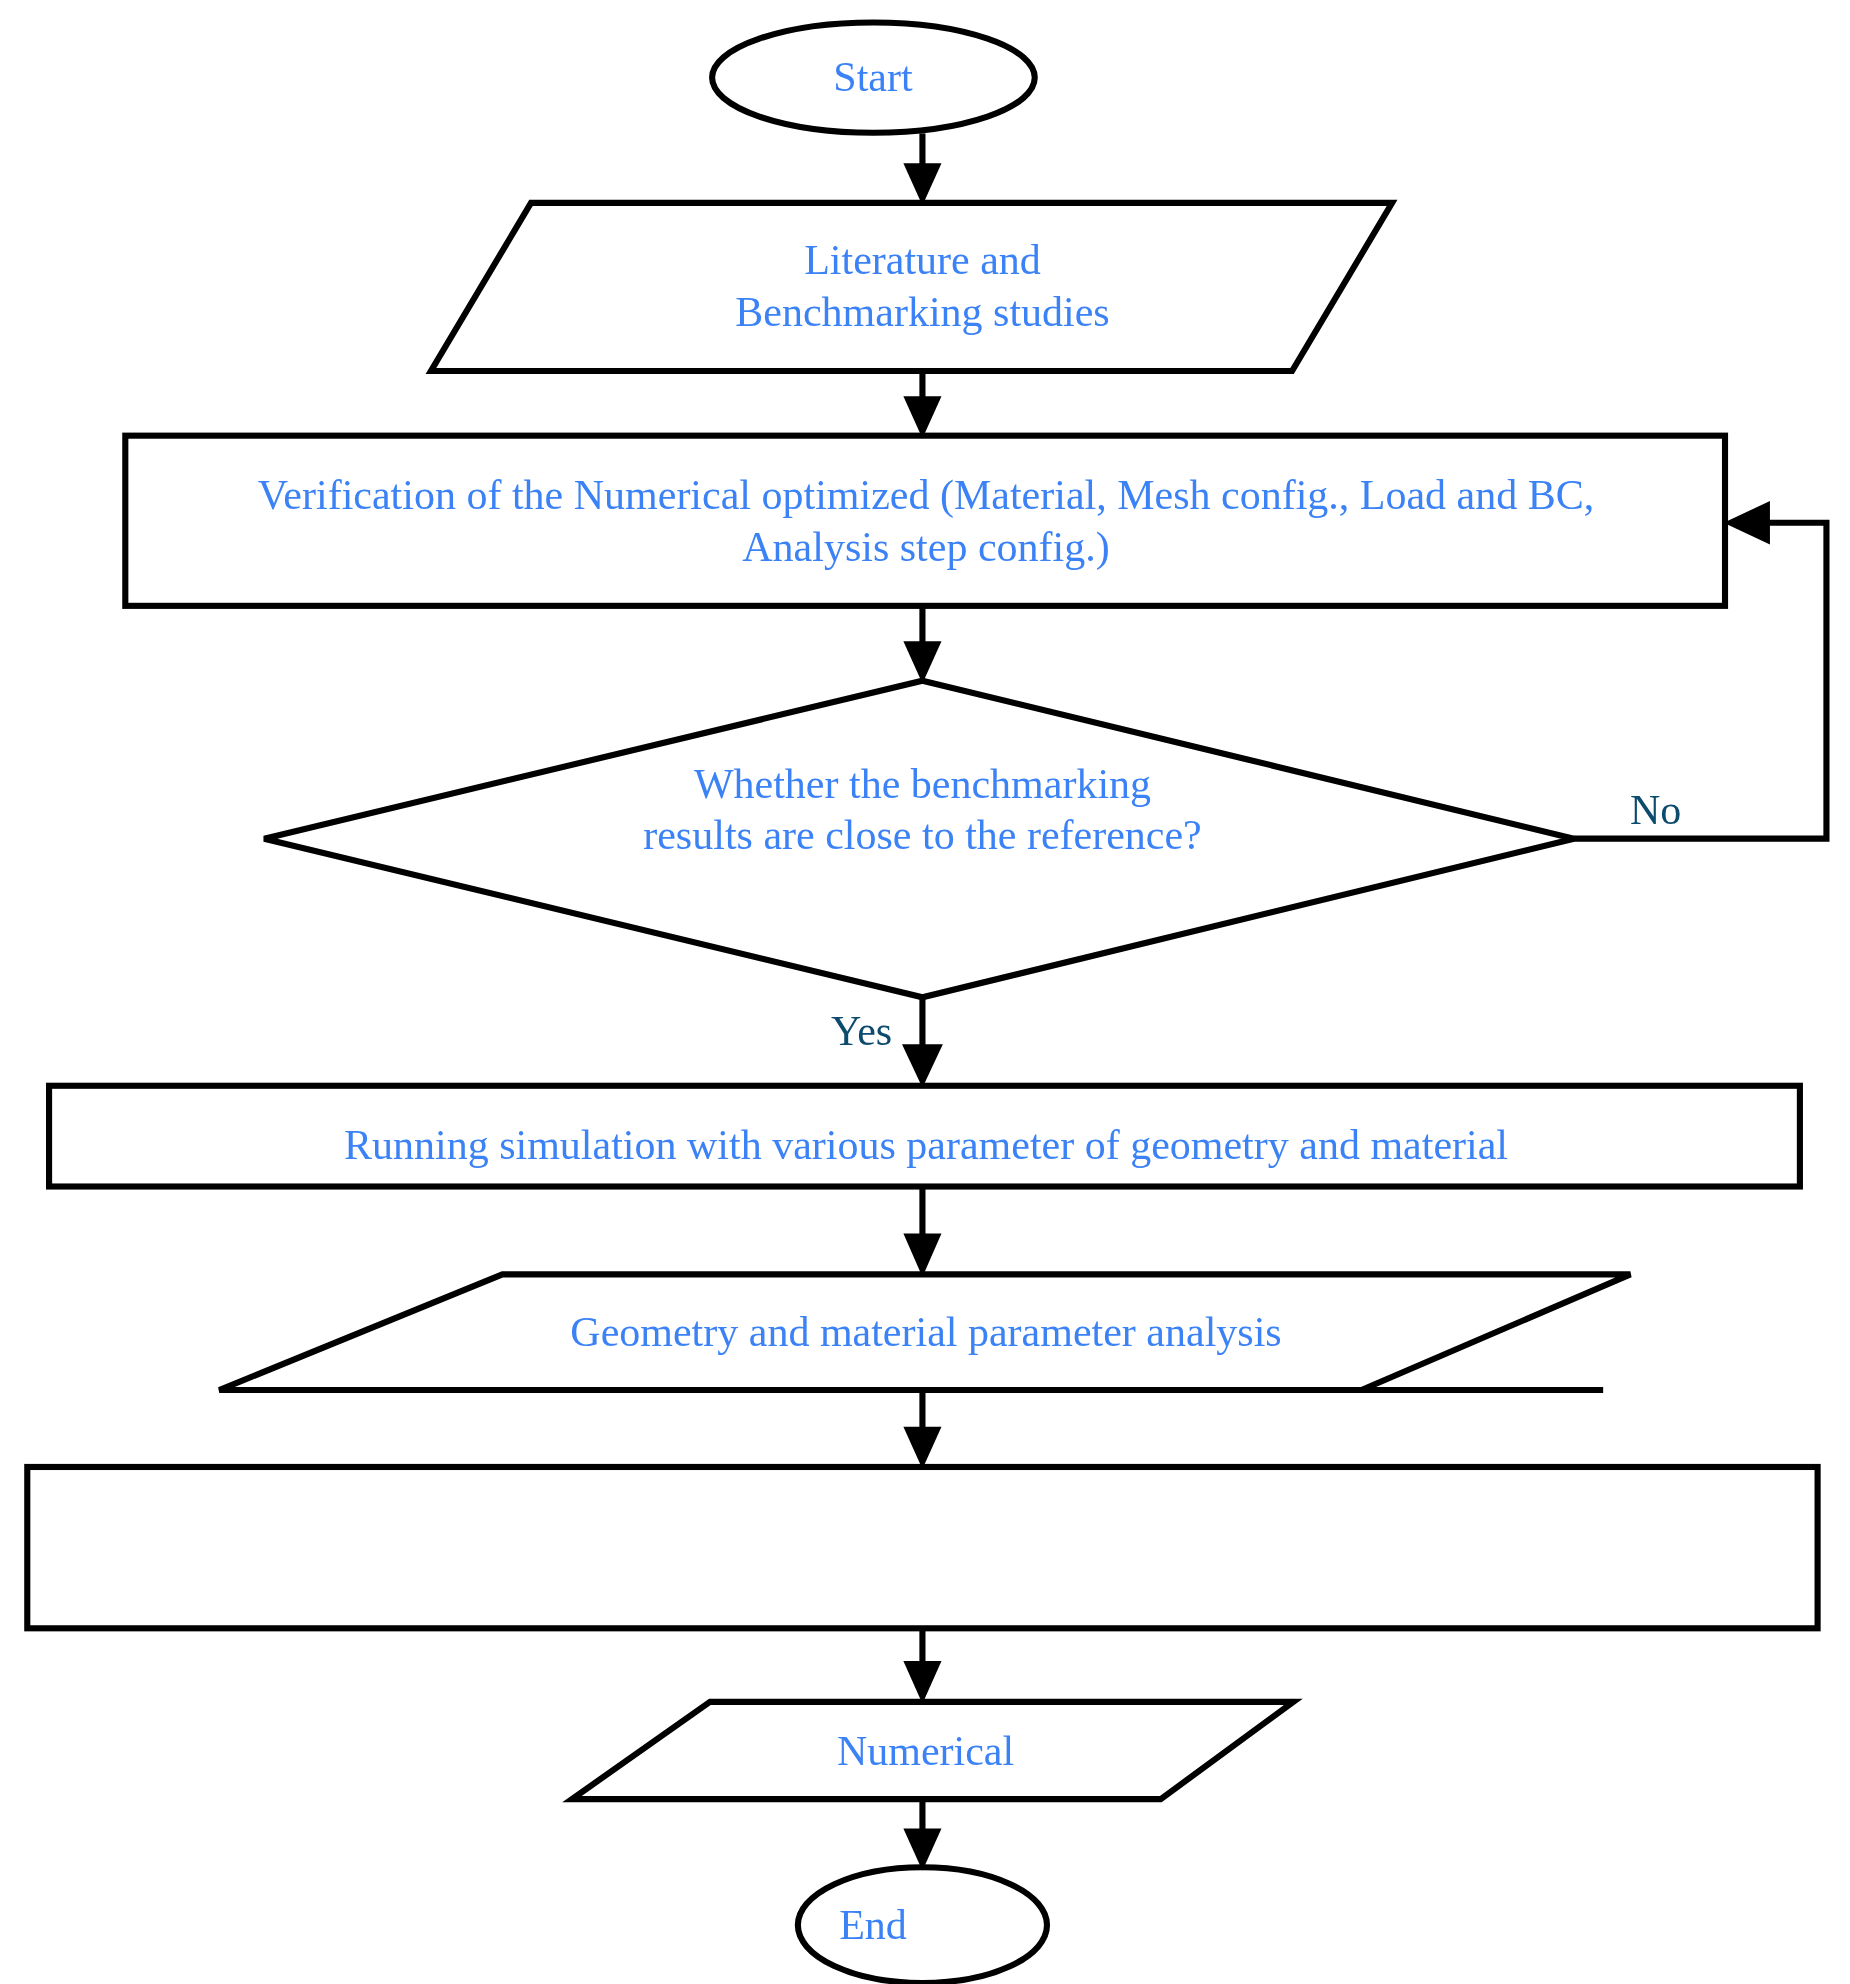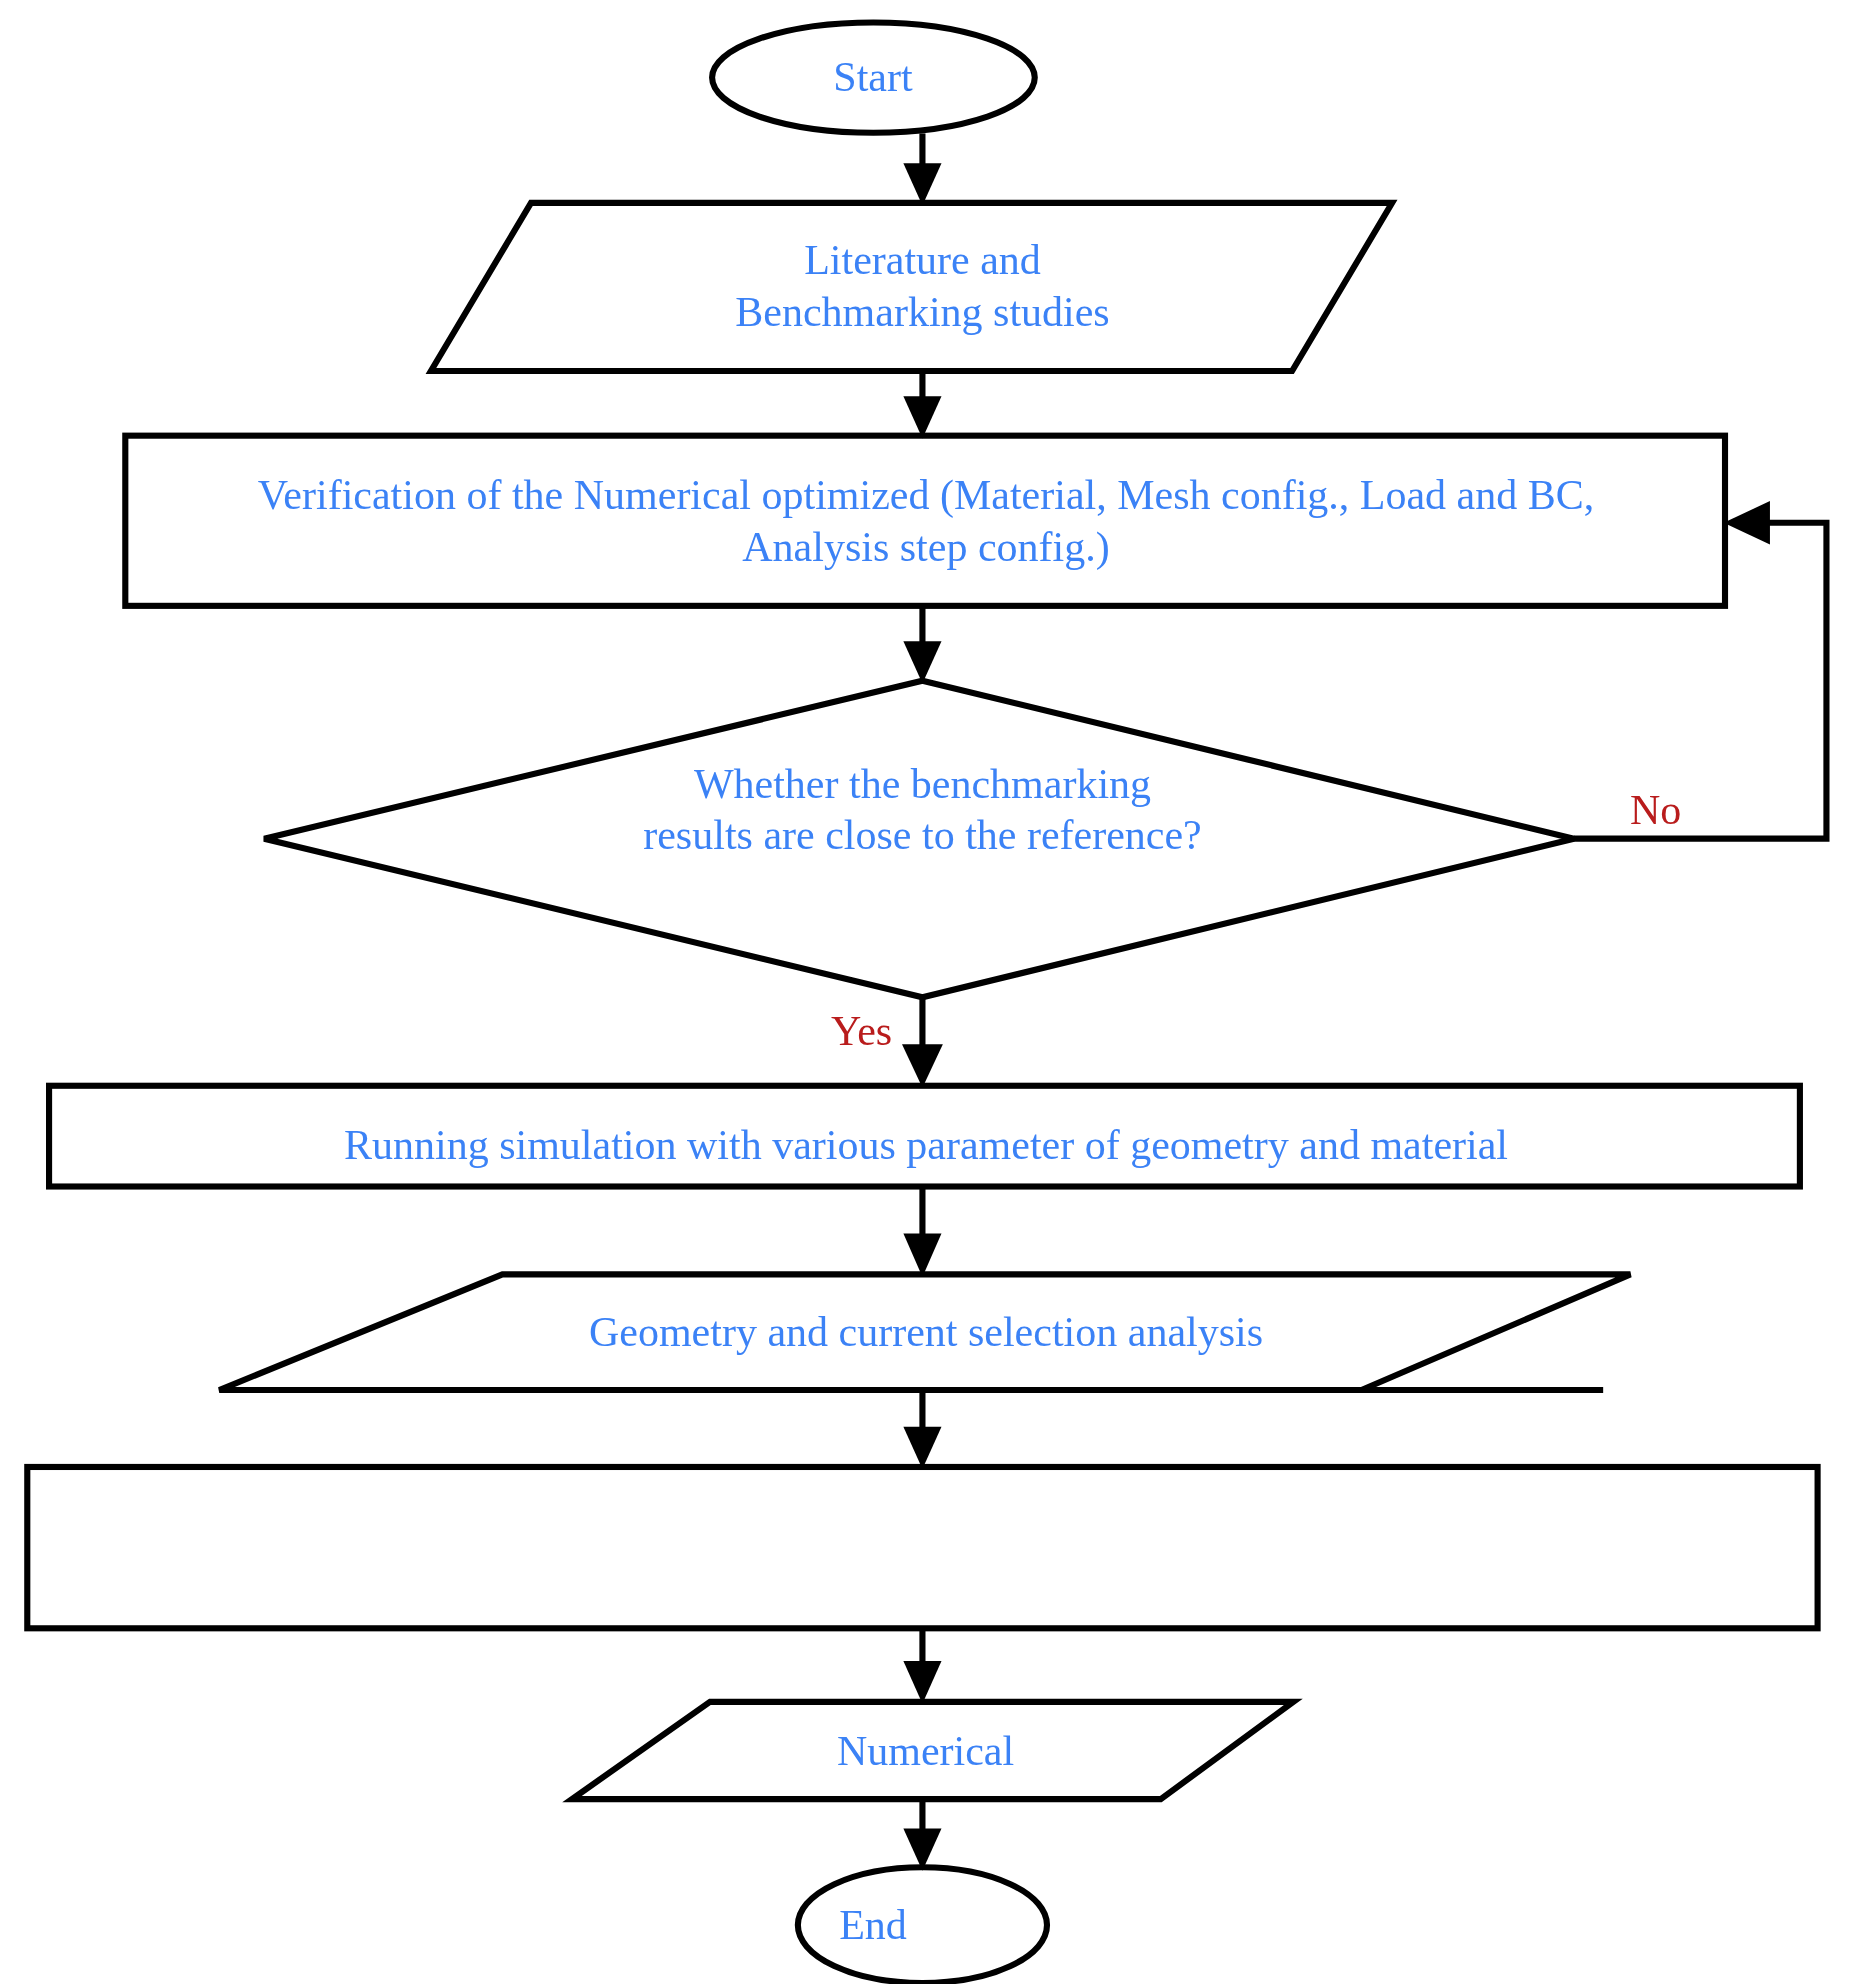--- a/index.html
+++ b/index.html
@@ -48,21 +48,21 @@
     line-height: 1.22;
     white-space: pre-line;
     font-family: "Liberation Serif", "DejaVu Serif", serif;
     display: flex;
     align-items: center;
     justify-content: center;
     pointer-events: none;
   }
   .edge-label {
     position: absolute;
-    color: #b91c1c;
+    color: #0c4a6e;
     font-family: "Liberation Serif", "DejaVu Serif", serif;
     white-space: nowrap;
   }
   .lbl-start      { left: 711px; top:   22.5px; width: 324px; height: 111px; font-size: 42px; }
   .lbl-literature { left:  572px; top:  204px; width: 701px; height: 165px; font-size: 42px; }
   .lbl-verify     { left:  143px; top:  439px; width: 1566px; height: 165px; font-size: 42px; }
   .lbl-decision   { left:  436px; top: 742px; width: 973px; height: 136px; font-size: 42px; }
   .lbl-running    { left:  75px; top: 1089px; width: 1702px; height: 113px; font-size: 42px; }
   .lbl-geometry   { left:  286px; top: 1280px; width: 1280px; height: 106px; font-size: 42px; }
   .lbl-determine  { left:   61px; top: 1470px; width: 1743px; height: 157px; font-size: 42px; }
@@ -132,21 +132,21 @@
 Benchmarking studies</div>
 
   <div class="node-label lbl-verify">Verification of the Numerical optimized (Material, Mesh config., Load and BC,
 Analysis step config.)</div>
 
   <div class="node-label lbl-decision">Whether the benchmarking
 results are close to the reference?</div>
 
   <div class="node-label lbl-running">Running simulation with various parameter of geometry and material</div>
 
-  <div class="node-label lbl-geometry">Geometry and current selection analysis</div>
+  <div class="node-label lbl-geometry">Geometry and material parameter analysis</div>
 
 
   <div class="node-label lbl-conclusion">Numerical</div>
 
   <div class="node-label lbl-end">End</div>
 
   <div class="edge-label lbl-no">No</div>
 
   <div class="edge-label lbl-yes">Yes</div>
 

